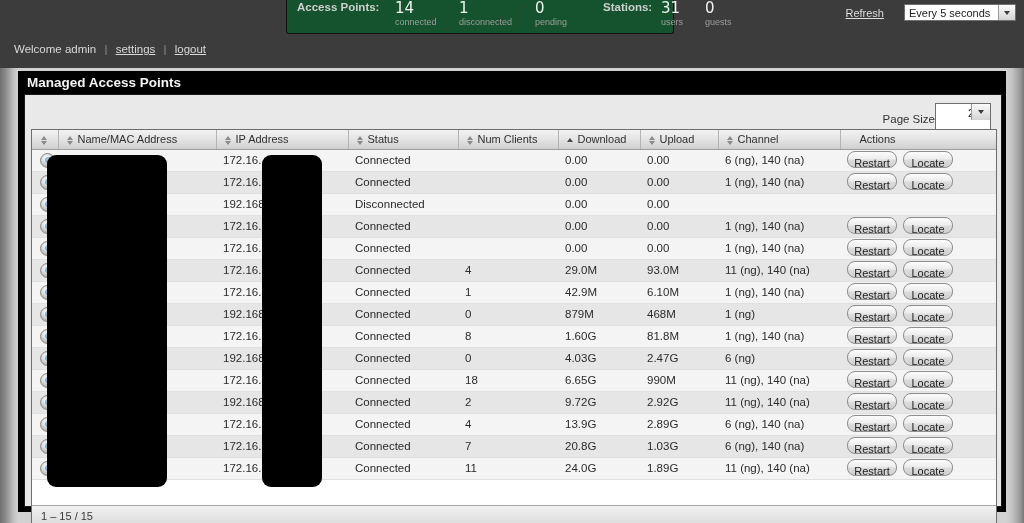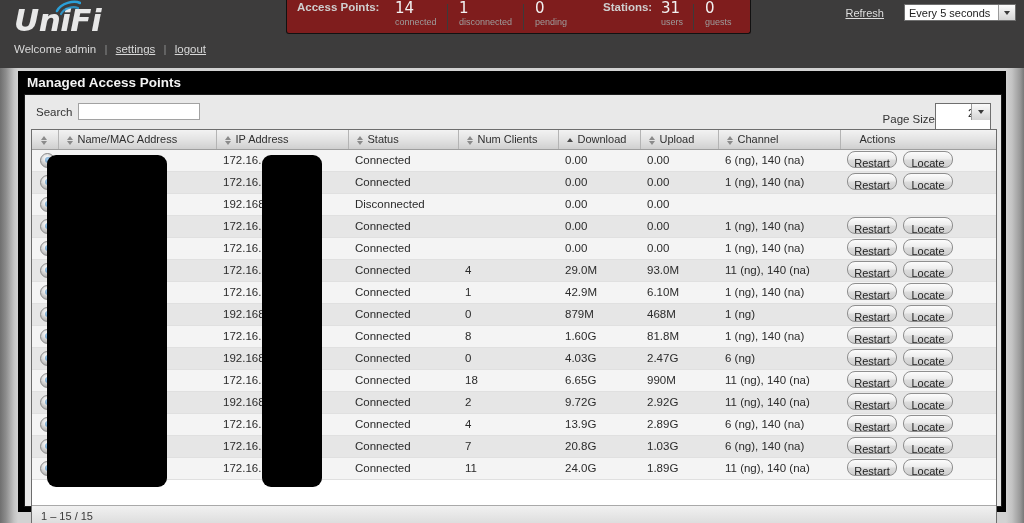--- a/index.html
+++ b/index.html
@@ -34,22 +34,22 @@
   }
   .welcome {
     position: absolute; left: 14px; top: 43px;
     font-size: 11.5px; color: #d8d8d8;
   }
   .welcome a { color: #d8d8d8; text-decoration: underline; }
   .welcome .sep { color: #8d8d8d; margin: 0 5px; }
 
   
   .stats {
-    position: absolute; left: 286px; top: 0; width: 465px; height: 34px;
-    background: #7f1d1d;
+    position: absolute; left: 286px; top: 0; width: 388px; height: 34px;
+    background: #14532d;
     border-bottom-left-radius: 3px; border-bottom-right-radius: 3px;
     border: 1px solid #121111; border-top: none;
     box-sizing: border-box;
   }
   .stats .lbl {
     position: absolute; top: 1px; font-size: 11.5px; color: #cfcfcf;
     font-weight: bold; white-space: nowrap;
   }
   .stats .cell { position: absolute; top: 0; text-align: left; }
   .stats .num {
@@ -237,27 +237,20 @@
     border-top: 1px solid #a9a9a9;
   }
 </style>
 </head>
 <body>
 
 <div id="app">
 
   <div class="topbar">
 
-    <div class="logo">
-      <span>UniFi</span>
-      <svg class="wifi" viewBox="0 0 26 18">
-        <path d="M2 13 C6 5, 19 2, 25 5" stroke="#2a9fd8" stroke-width="2.6" fill="none" stroke-linecap="round"></path>
-        <path d="M6 16 C9 10, 18 8, 23 10" stroke="#2a9fd8" stroke-width="2.2" fill="none" stroke-linecap="round" opacity="0.85"></path>
-      </svg>
-    </div>
 
     <div class="welcome">
       <span>Welcome admin</span>
       <span class="sep">|</span>
       <a href="#">settings</a>
       <span class="sep">|</span>
       <a href="#">logout</a>
     </div>
 
     <div class="stats">
@@ -305,24 +298,20 @@
     </div>
   </div>
 
 
   <div class="panel">
     <div class="panel-title">Managed Access Points</div>
 
     <div class="panel-body">
 
       <div class="toolbar">
-        <div class="search-wrap">
-          <label>Search</label>
-          <input class="search-input" type="text" placeholder="" style="">
-        </div>
         <div class="pagesize-wrap">
           <span>Page Size</span>
           <div class="sel" style="width:44px;">
             <span>20</span>
             <span class="arrow">
                 <i></i>
               </span>
           </div>
         </div>
       </div>

